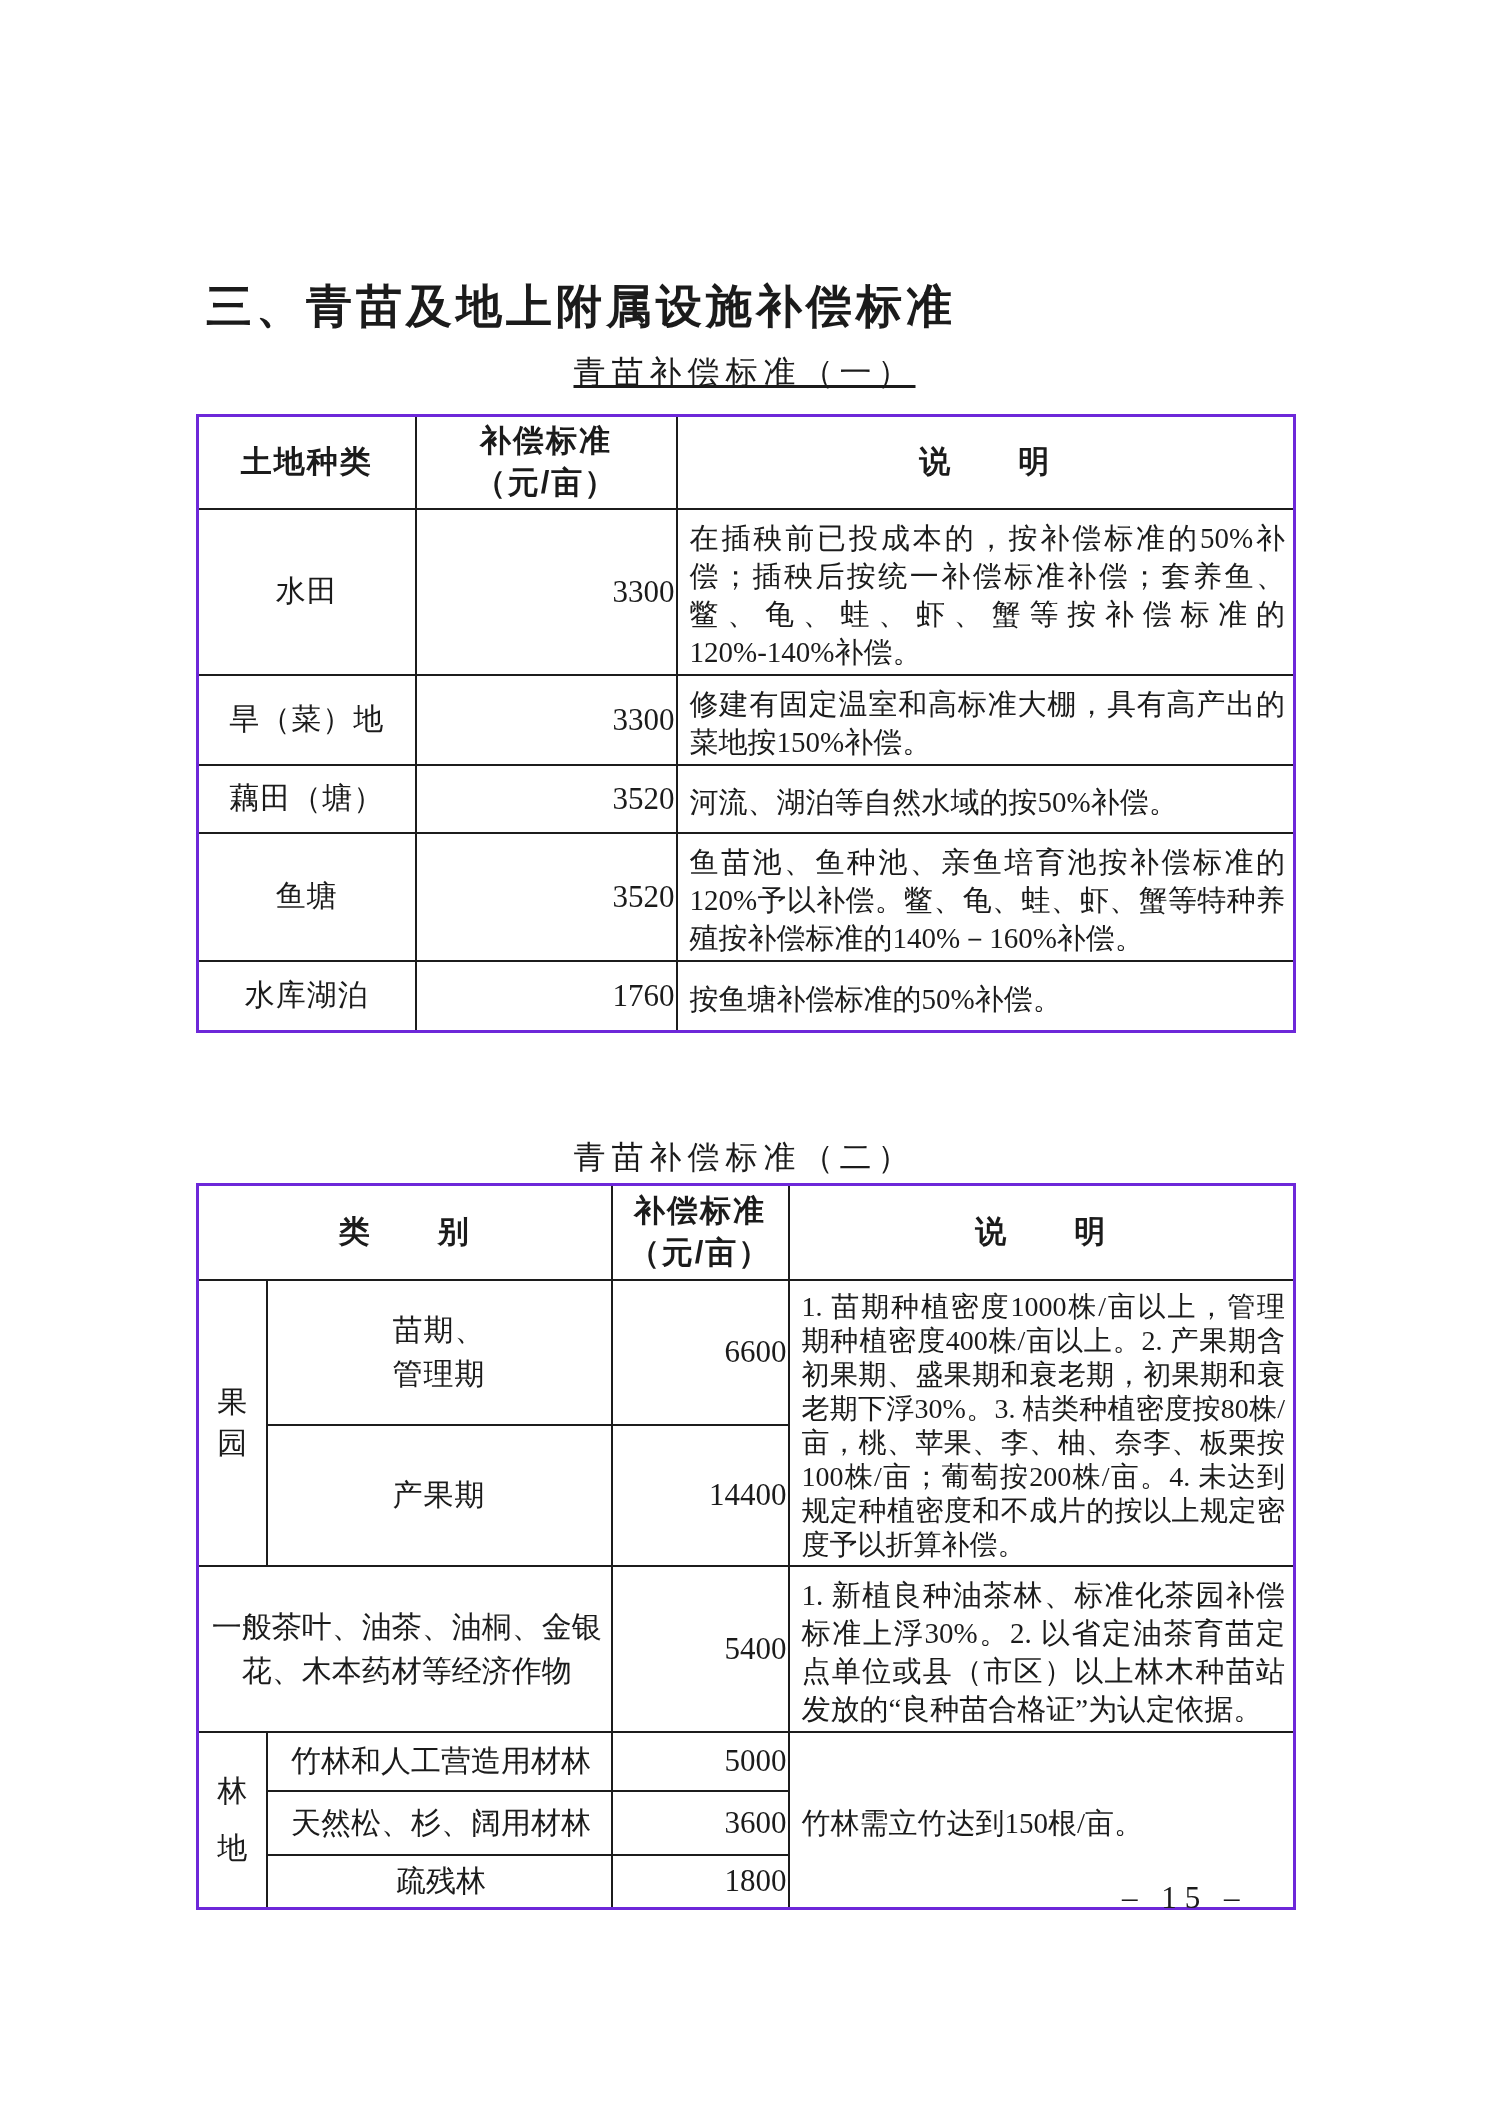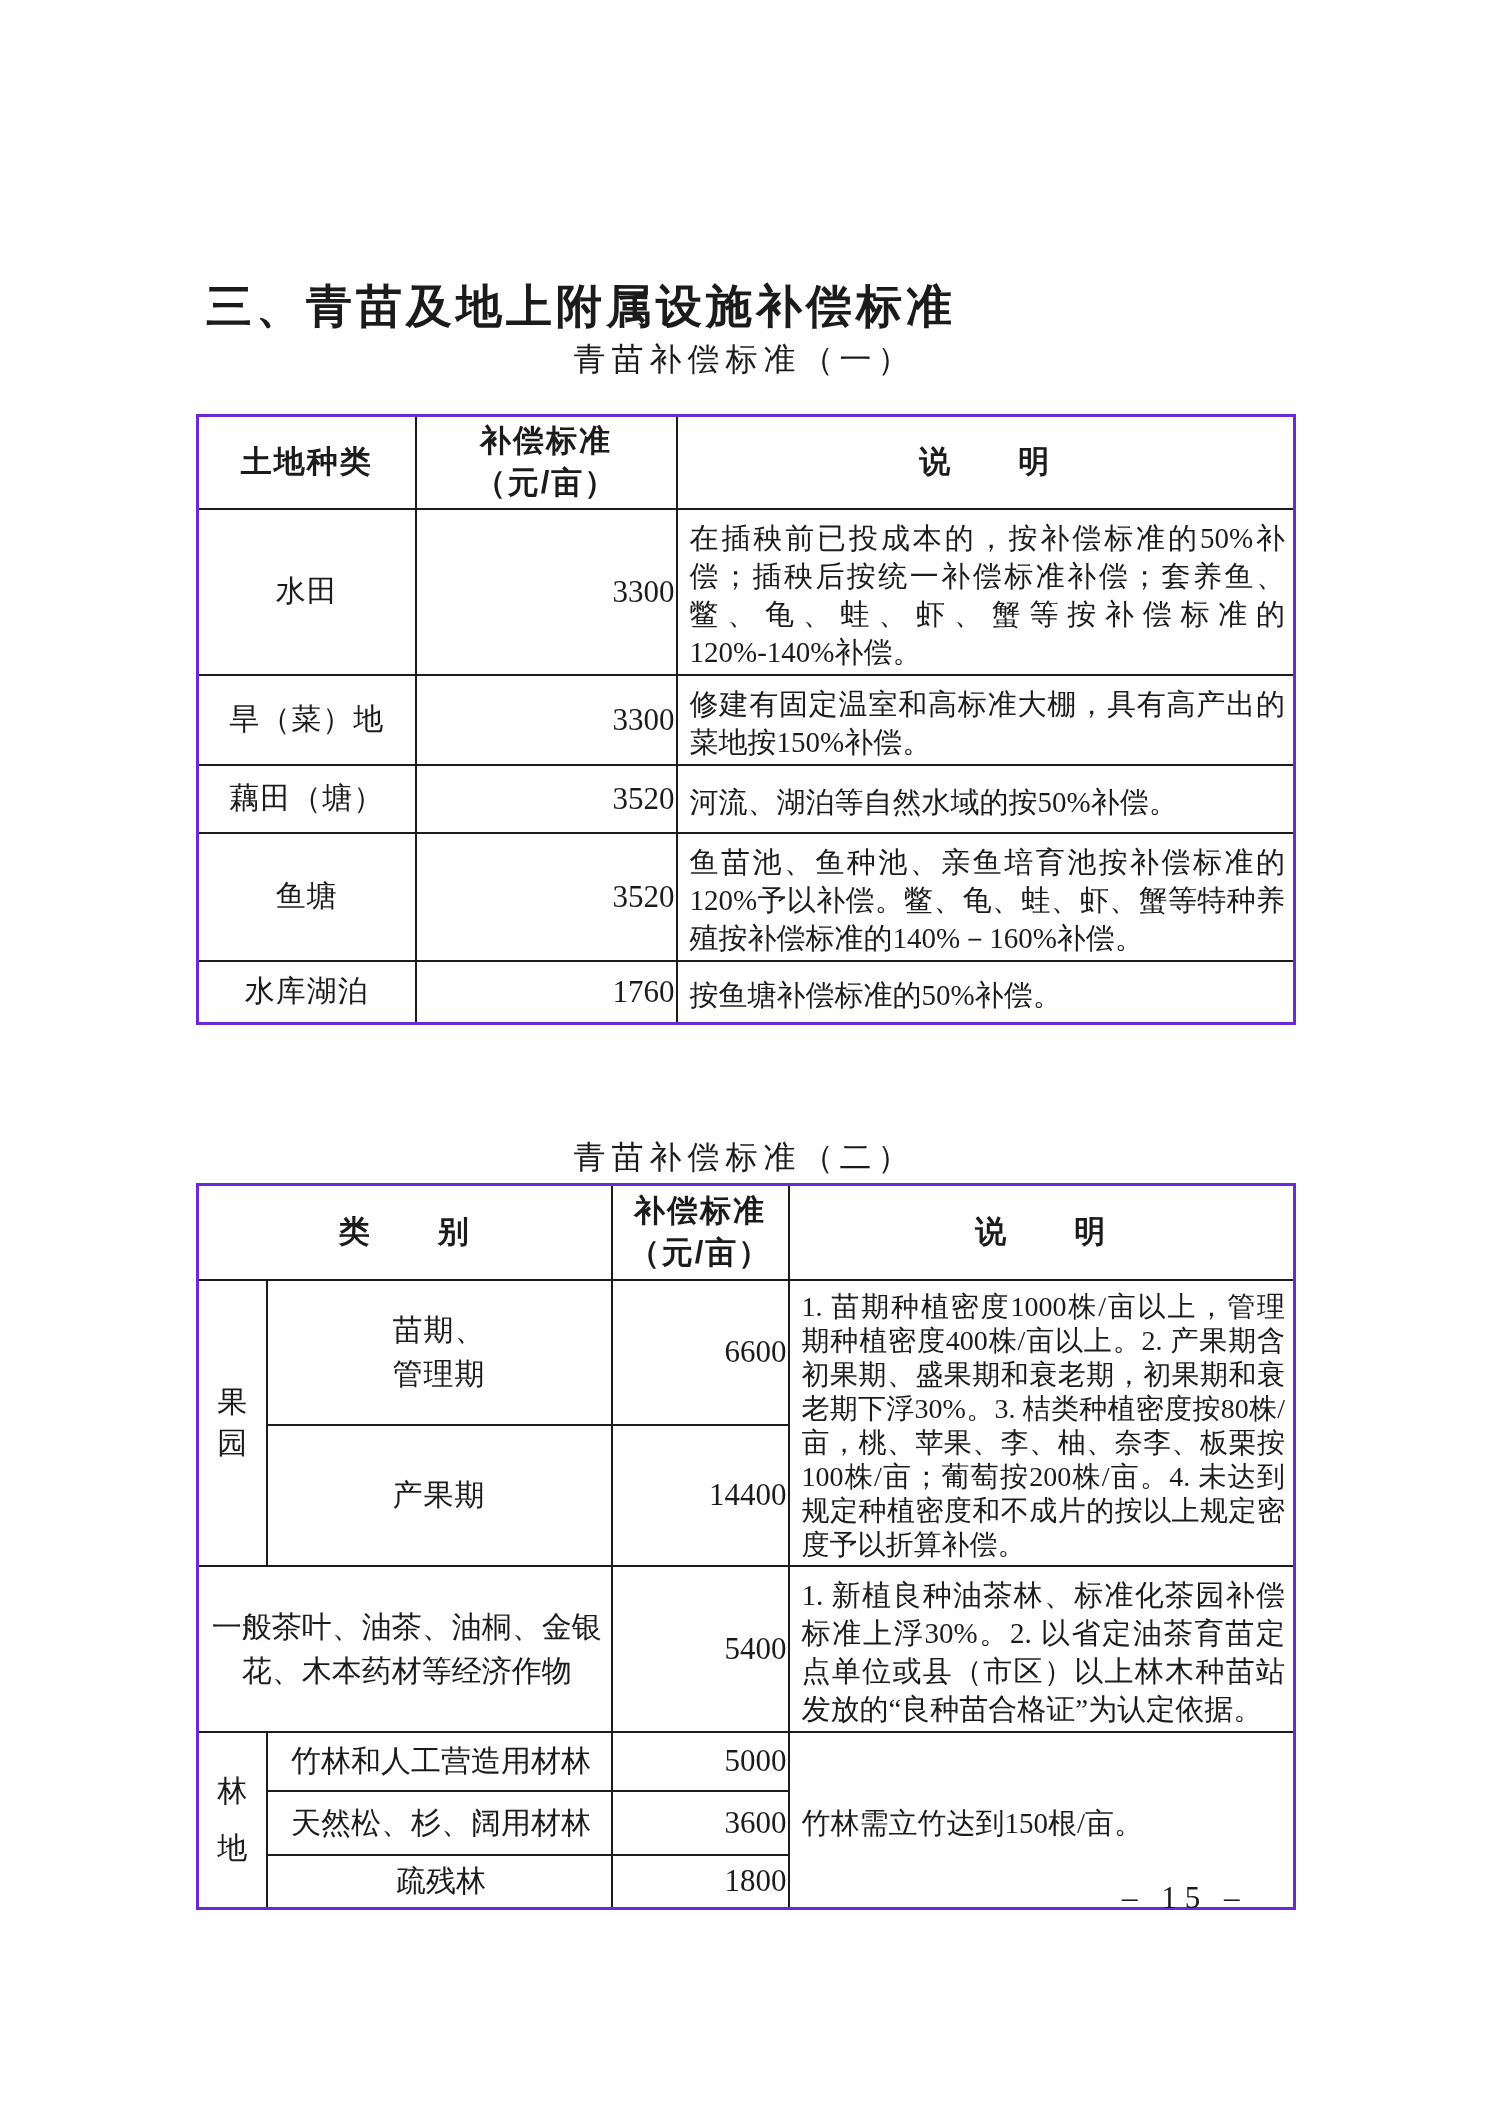--- a/index.html
+++ b/index.html
@@ -10,21 +10,21 @@
   }
   .section-title{
     position:absolute;left:206px;top:276px;
     font-family:"Liberation Sans","DejaVu Sans",sans-serif;
     font-size:46px;font-weight:700;letter-spacing:4px;white-space:nowrap;
   }
   .caption{
     position:absolute;left:196px;width:1097px;text-align:center;
     font-size:32px;letter-spacing:6px;white-space:nowrap;
   }
-  .caption1{top:338px;}
+  .caption1{top:351px;text-decoration:underline;}
   .caption2{top:1136px;}
   table{
     position:absolute;left:196px;border-collapse:collapse;table-layout:fixed;
     width:1097px;border:3px solid #6d28d9;
   }
   .table1{top:414px;}
   .table2{top:1183px;}
   th,td{border:2px solid #1c1c1c;vertical-align:middle;overflow:hidden;}
   th{
     font-family:"Liberation Sans","DejaVu Sans",sans-serif;
@@ -85,21 +85,21 @@
   <tr style="height:68px">
     <td class="cat">藕田（塘）</td>
     <td class="std">3520</td>
     <td class="exp">河流、湖泊等自然水域的按50%补偿。</td>
   </tr>
   <tr style="height:115px">
     <td class="cat">鱼塘</td>
     <td class="std">3520</td>
     <td class="exp">鱼苗池、鱼种池、亲鱼培育池按补偿标准的120%予以补偿。鳖、龟、蛙、虾、蟹等特种养殖按补偿标准的140%－160%补偿。</td>
   </tr>
-  <tr style="height:63px">
+  <tr style="height:71px">
     <td class="cat">水库湖泊</td>
     <td class="std">1760</td>
     <td class="exp">按鱼塘补偿标准的50%补偿。</td>
   </tr>
 </tbody>
   </table>
 
 <div class="caption caption2">青苗补偿标准（二）</div>
 
 <table class="table2">

